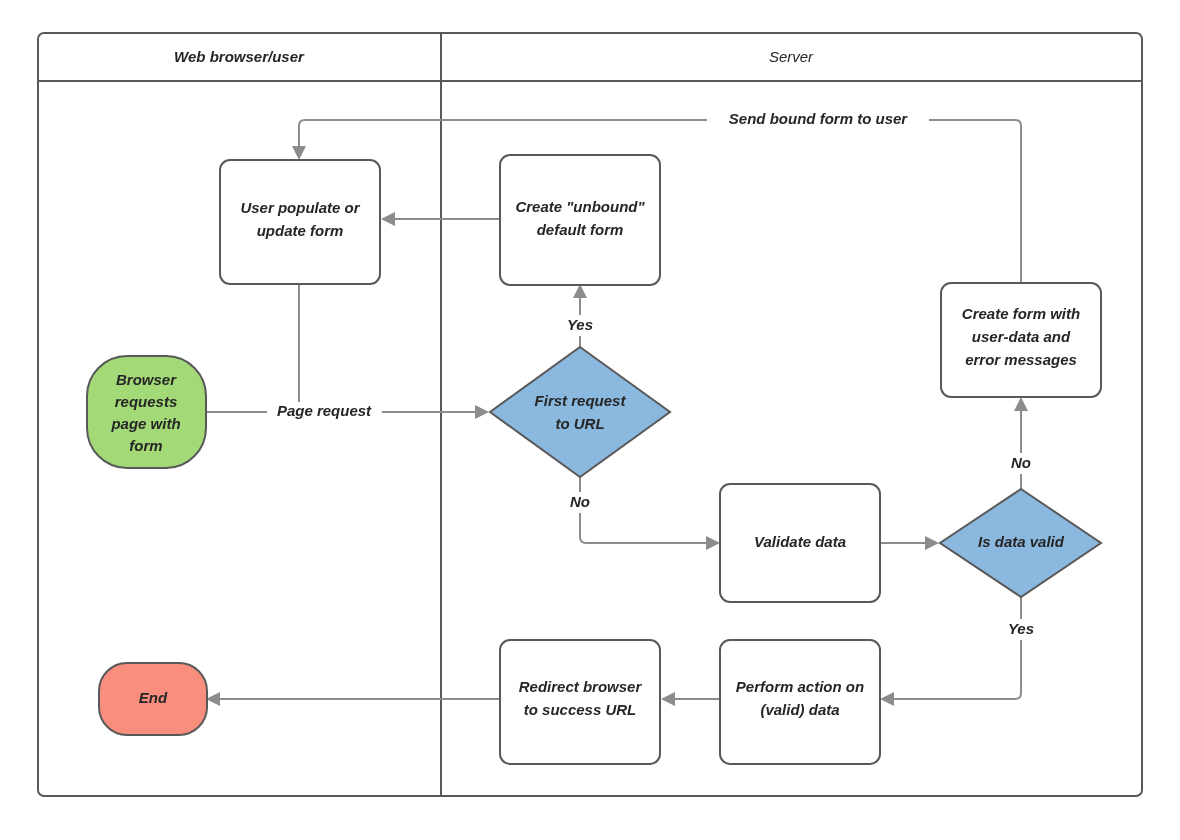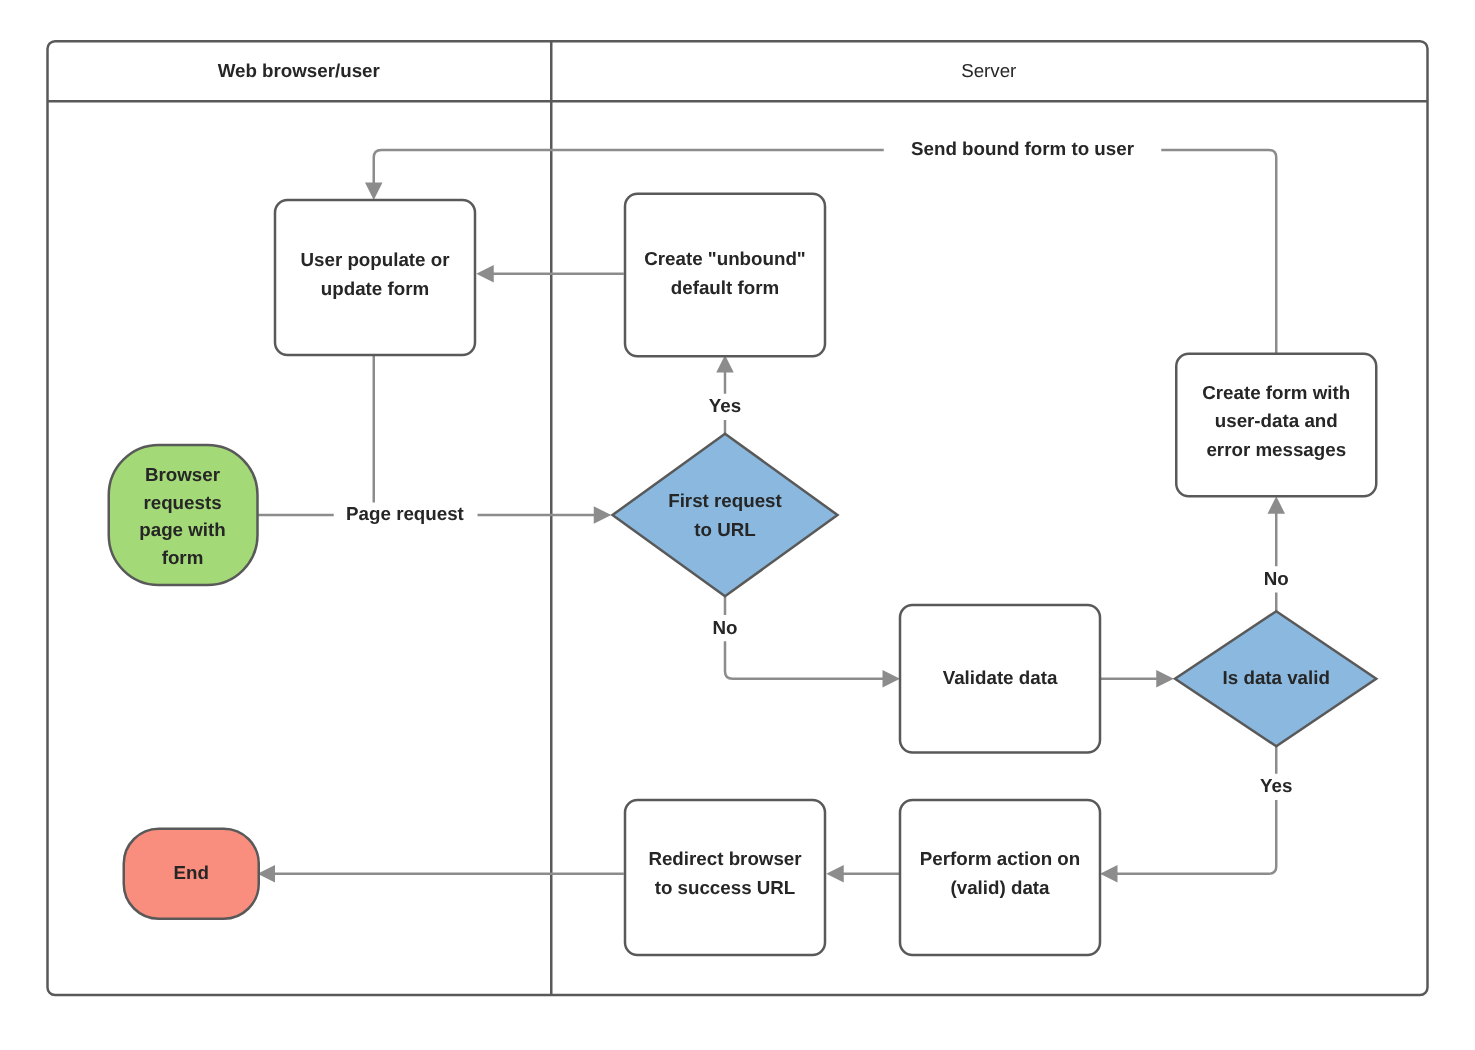--- a/index.html
+++ b/index.html
@@ -10,20 +10,21 @@
   body {
     width: 1180px;
     height: 840px;
     font-family: "Liberation Sans", sans-serif;
     overflow: hidden;
   }
   #diagram-root {
     position: relative;
     width: 1180px;
     height: 840px;
+    font-style: italic;
   }
   svg.flow {
     display: block;
     width: 1180px;
     height: 840px;
   }
   .shape-fill-white { fill: #ffffff; }
   .shape-stroke { stroke: #595959; stroke-width: 2; }
   .edge-line {
     fill: none;

